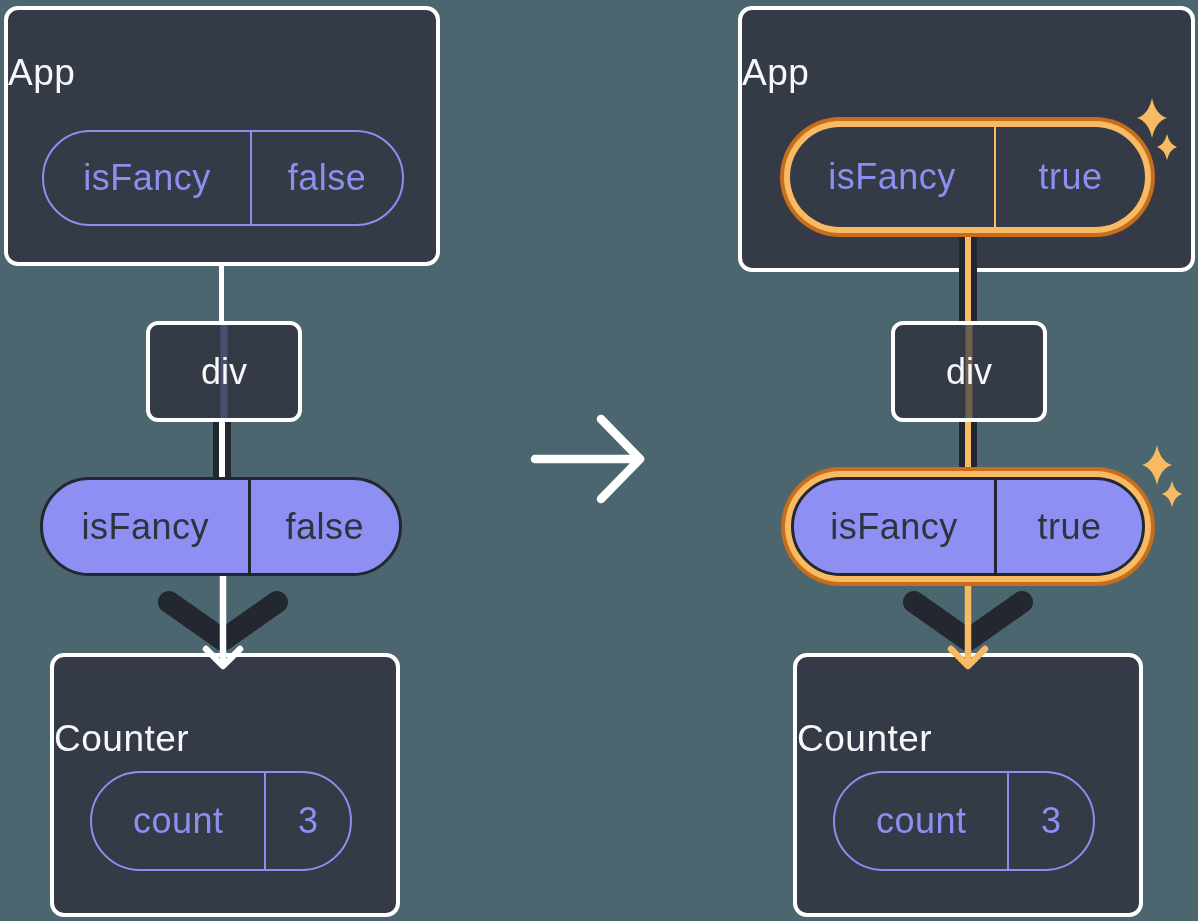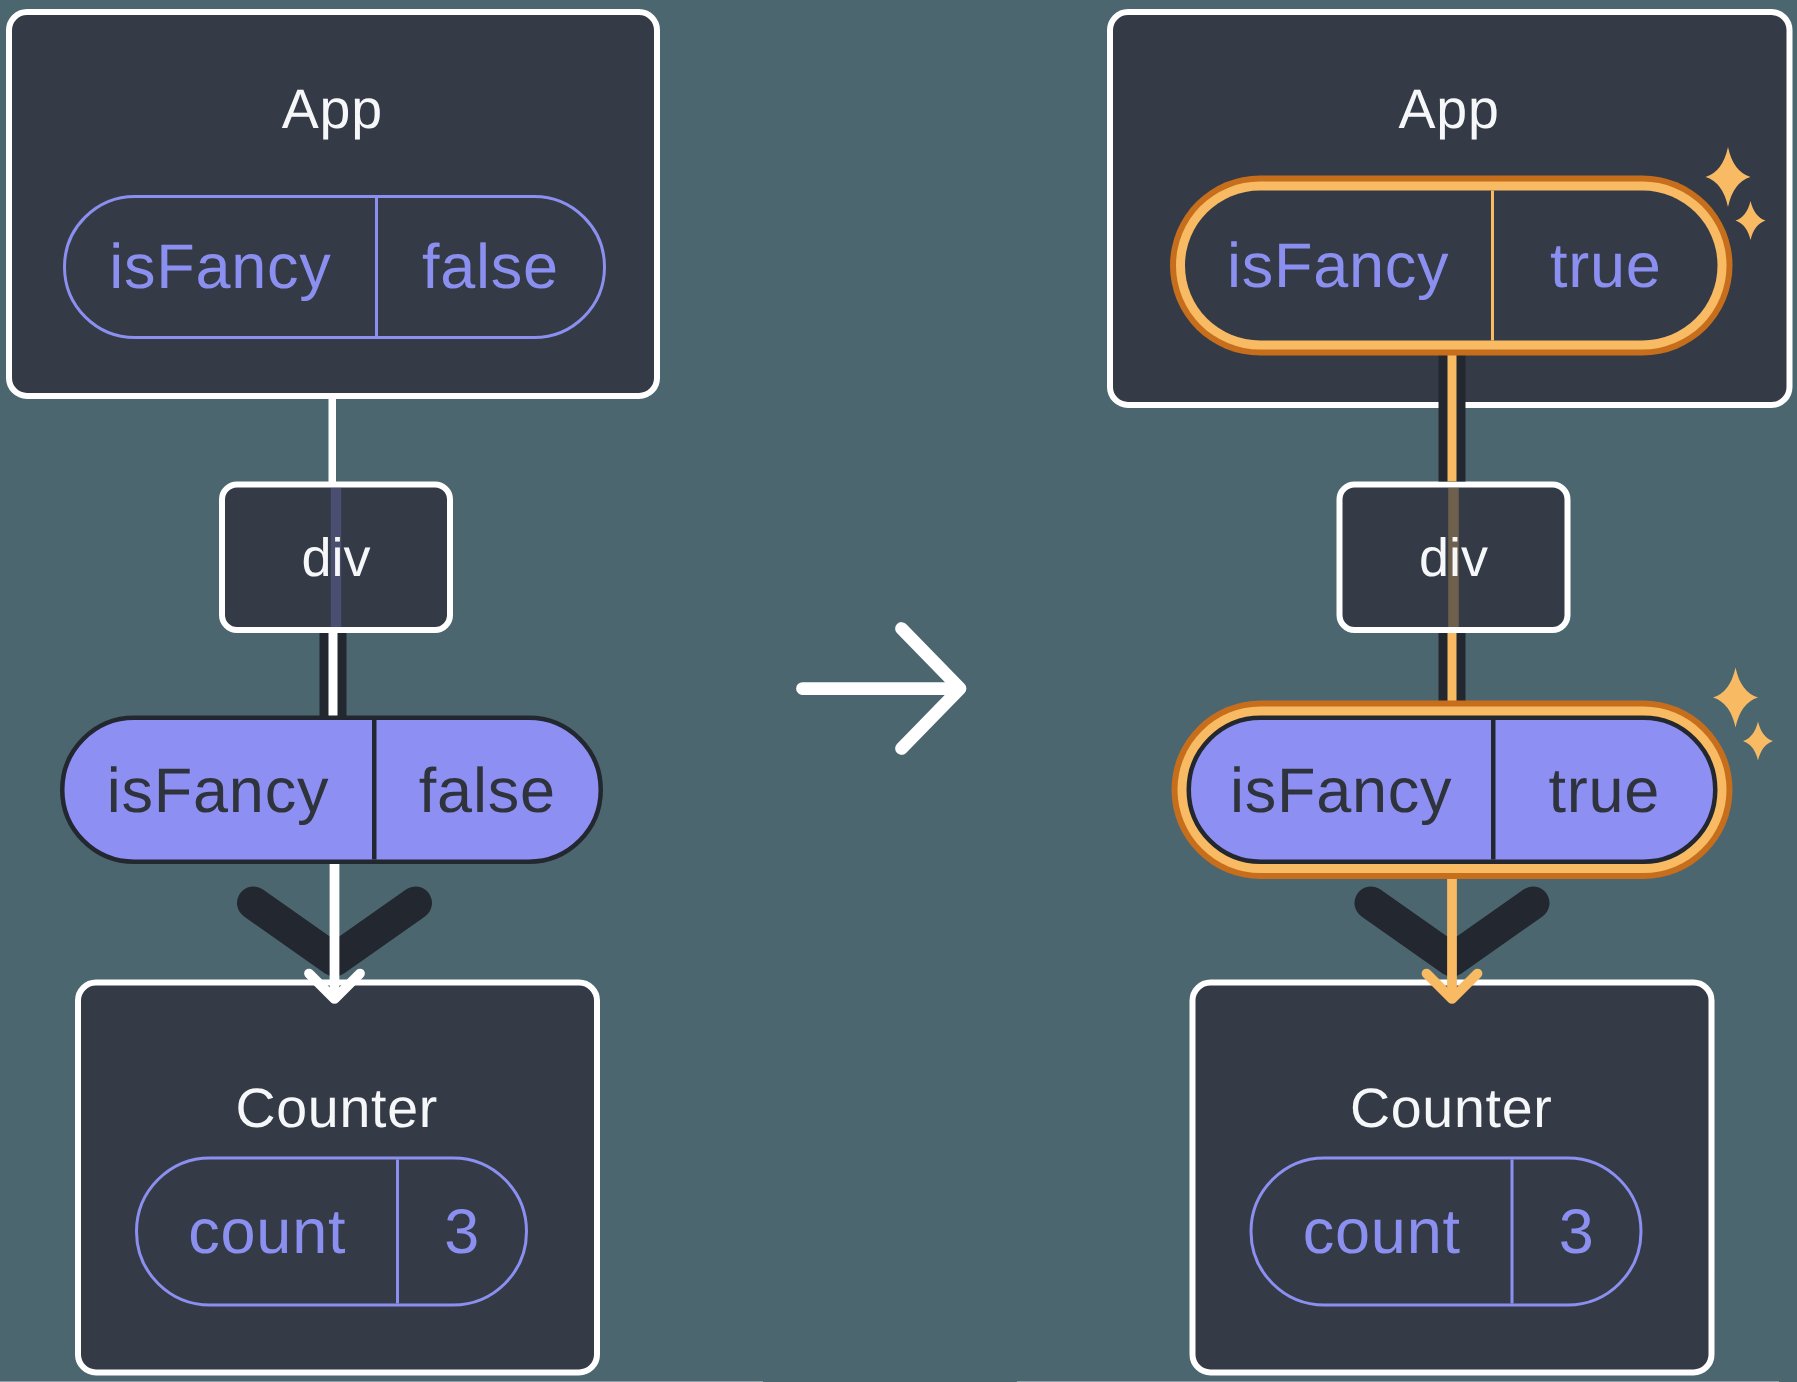--- a/index.html
+++ b/index.html
@@ -8,21 +8,21 @@
     background:var(--bg); overflow:hidden;
     font-family:"Liberation Sans", sans-serif;
   }
   
   .card {
     position:absolute; box-sizing:border-box;
     background:var(--card); border:4px solid var(--white);
     border-radius:14px; z-index:1;
   }
   .card-title {
-    position:absolute; left:0; right:1px; text-align:center;
+    position:absolute; left:0; right:1px; text-align:left;
     color:var(--light_text); font-size:37px; font-weight:500; letter-spacing:.5px;
   }
   .app-l    { left:4px;   top:6px;   width:436px; height:260px; }
   .app-r    { left:738px; top:6px;   width:457px; height:266px; }
   .counter-l{ left:50px;  top:653px; width:350px; height:264px; }
   .counter-r{ left:793px; top:653px; width:350px; height:264px; }
   .app-l .card-title, .app-r .card-title { top:42px; }
   .counter-l .card-title, .counter-r .card-title { top:46px;margin-top:15px; }
 
   
@@ -36,21 +36,21 @@
   .div-l { left:146px; top:321px; width:156px; height:101px; }
   .div-r { left:891px; top:321px; width:156px; height:101px; }
   .stripe { position:absolute; left:50%; transform:translateX(-50%); top:0; bottom:0; width:7px; }
   .stripe.p { background:var(--stripe_purple); }
   .stripe.o { background:var(--stripe_orange); }
   .node-label { position:relative; z-index:1; }
 
   
   .pill {
     position:absolute; box-sizing:border-box; display:flex;
-    border-radius:999px; z-index:4; font-size:42px; letter-spacing:.5px;text-align:right;
+    border-radius:999px; z-index:4; font-size:36px; letter-spacing:.5px;text-align:right;
   }
   .cell { display:flex; align-items:center; justify-content:center; }
   .cell-k { width:57.5%; }
   .cell-k.w67 { width:66.8%; }
   .cell-v { flex:1; }
   .pill.outline { border:2.5px solid var(--purple); color:var(--purple); }
   .pill.outline .cell-v { border-left:2px solid var(--purple); }
   .pill.darkfill { background:var(--card); color:var(--purple); }
   .pill.darkfill .cell-v { border-left:2px solid var(--orange_light); }
   .pill.solid { background:var(--purple_fill); border:3px solid var(--dark); color:var(--dark_text); }

